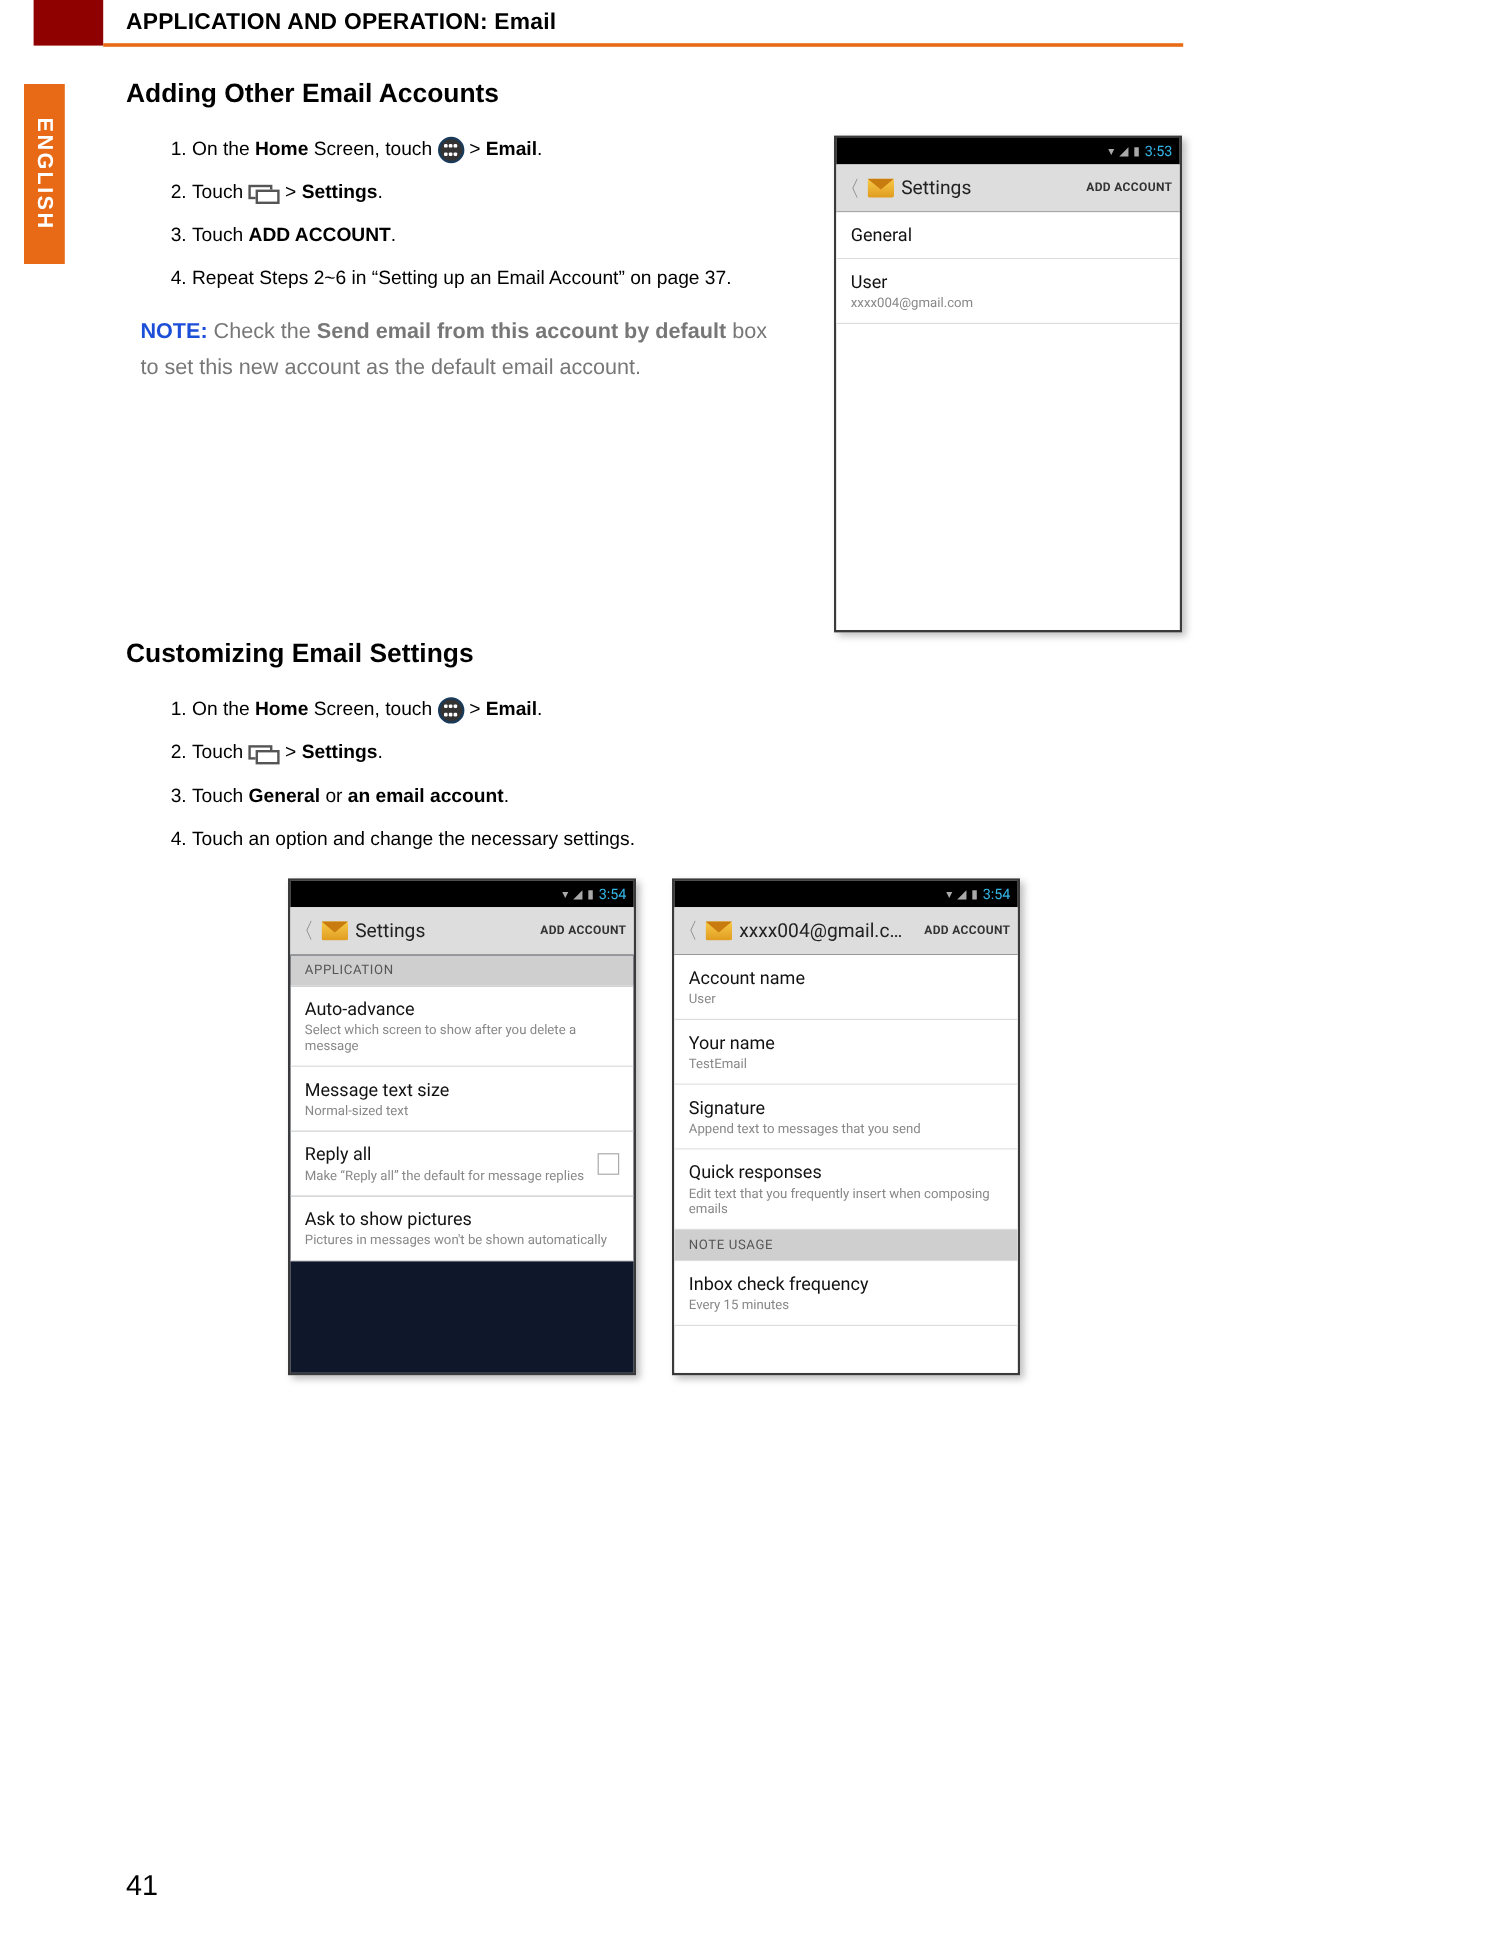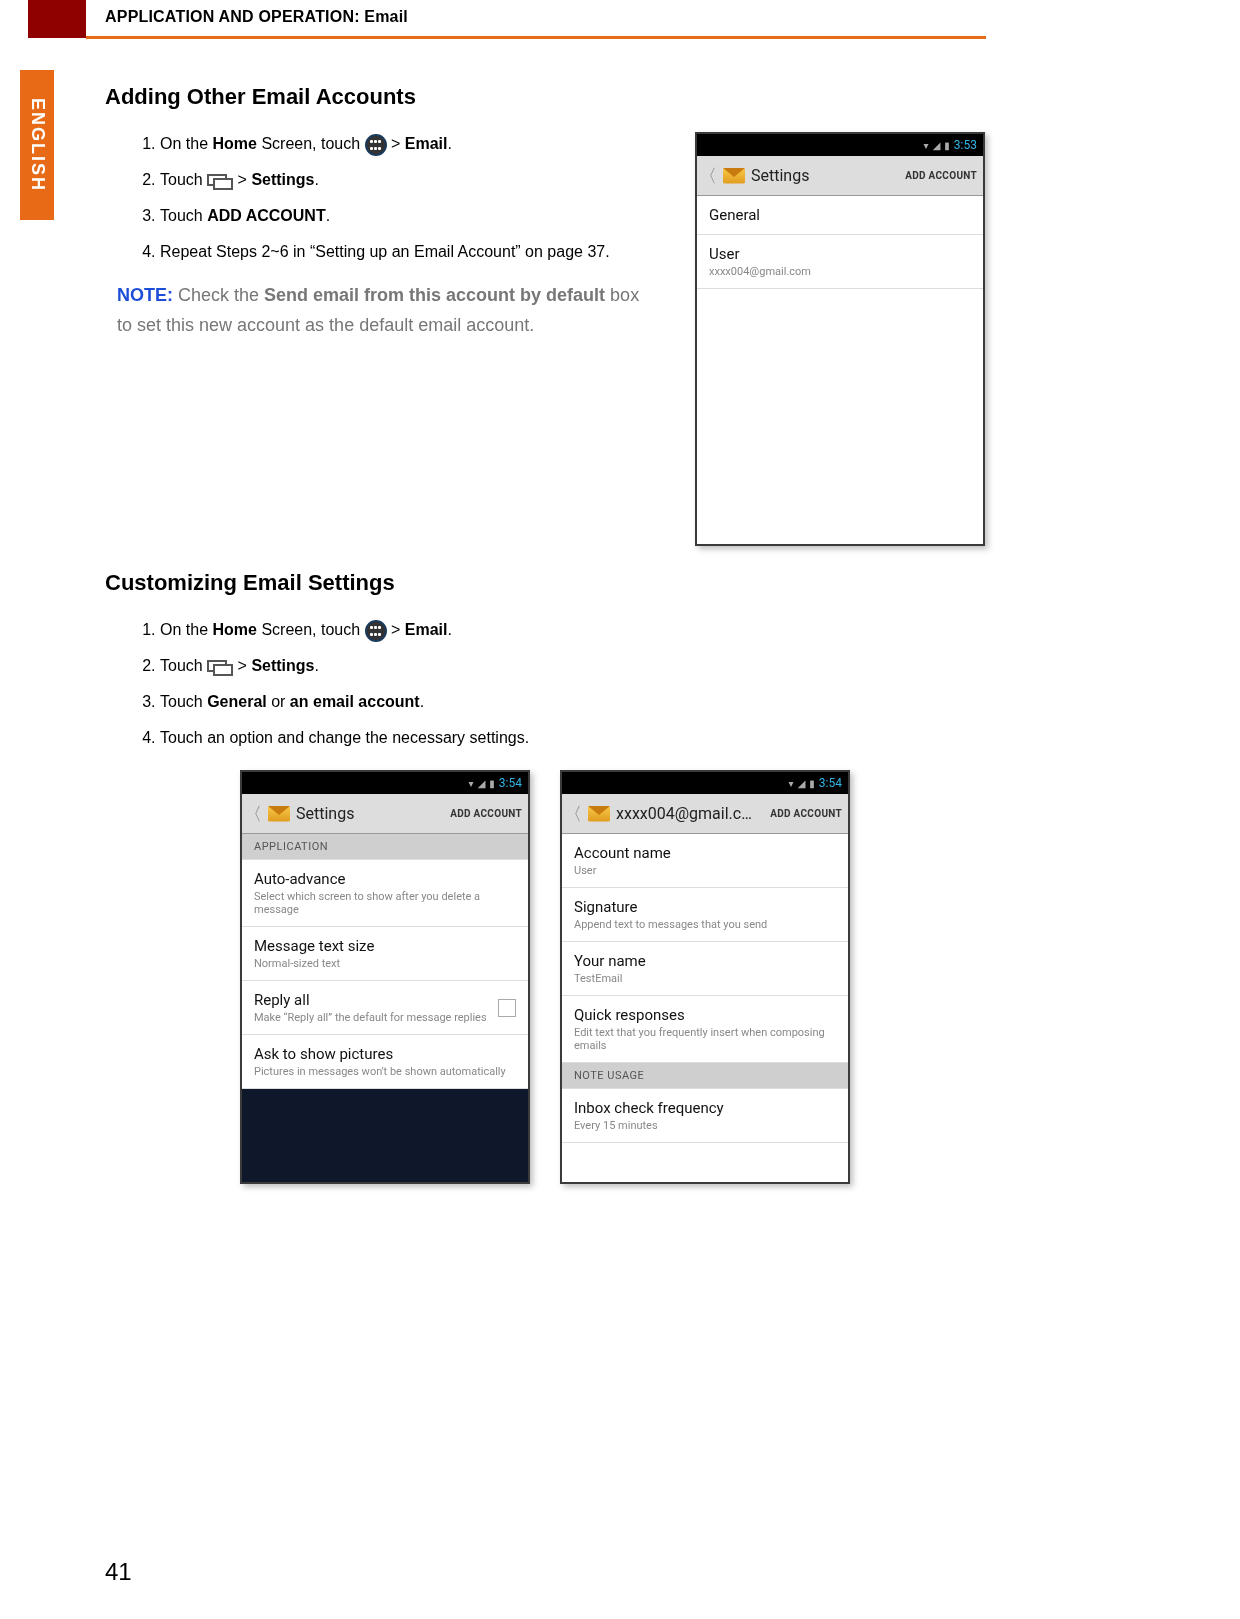--- a/index.html
+++ b/index.html
@@ -14,21 +14,21 @@
   .red-block {
     position: absolute;
     left: 28px; top: 0;
     width: 58px; height: 38px;
     background: #8f0000;
   }
   .header-bar {
     position: absolute;
     left: 105px; top: 8px;
     font-weight: bold;
-    font-size: 16px;
+    font-size: 19px;
     letter-spacing: 0.2px;
   }
   .orange-rule {
     position: absolute;
     left: 86px; top: 36px;
     width: 900px; height: 3px;
     background: #e86a17;
   }
   .side-tab {
     position: absolute;
@@ -47,21 +47,21 @@
   }
   .content {
     position: absolute;
     left: 105px; top: 60px;
     width: 880px;
   }
   h2.section {
     font-size: 22px;
     font-weight: bold;
     margin-bottom: 18px;
-    margin-top: 24px;
+    margin-top: 5px;
   }
   .clearfix::after { content:""; display:block; clear:both; }
   .steps-block { float:left; width:540px; }
   ol.steps { list-style: decimal; padding-left: 55px; }
   ol.steps li { font-size: 16px; line-height: 32px; margin-bottom: 4px; }
   .note-block { padding-left: 12px; margin-top: 12px; font-size: 18px; line-height: 30px; color:#777; }
   .note-label { color:#1d4ed8; font-weight: bold; }
   .b { font-weight: bold; color:#000; }
   .b-grey { font-weight: bold; }
   .inline-icon {
@@ -267,28 +267,28 @@
         <span class="envelope"></span>
         <span class="title">xxxx004@gmail.c…</span>
         <span class="action">ADD ACCOUNT</span>
       </div>
       <div class="body">
         <div class="row">
           <div class="t">Account name</div>
           <div class="s">User</div>
         </div>
         <div class="row">
+          <div class="t">Your name</div>
+          <div class="s">TestEmail</div>
+        </div>
+        <div class="row">
           <div class="t">Signature</div>
           <div class="s">Append text to messages that you send</div>
         </div>
         <div class="row">
-          <div class="t">Your name</div>
-          <div class="s">TestEmail</div>
-        </div>
-        <div class="row">
           <div class="t">Quick responses</div>
           <div class="s">Edit text that you frequently insert when composing emails</div>
         </div>
         <div class="row cat">NOTE USAGE</div>
         <div class="row">
           <div class="t">Inbox check frequency</div>
           <div class="s">Every 15 minutes</div>
         </div>
 
       </div>

